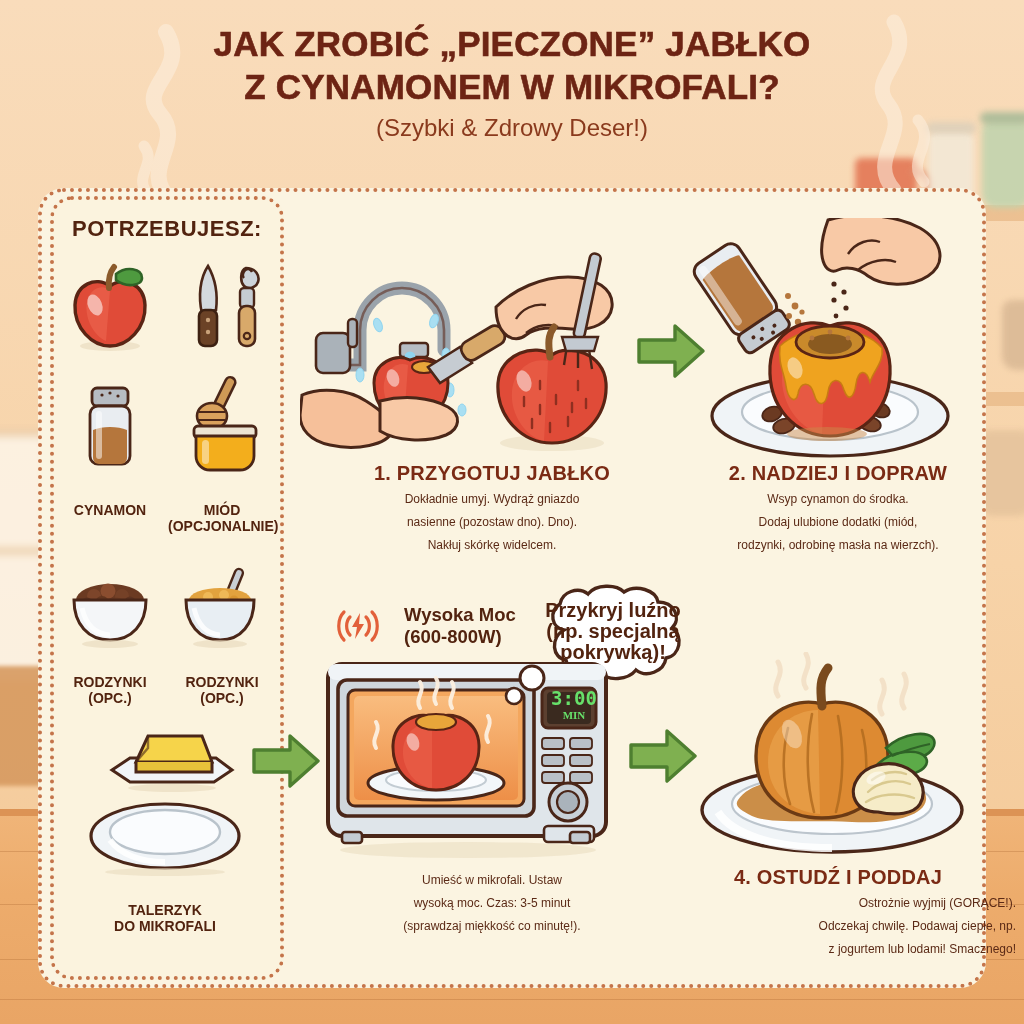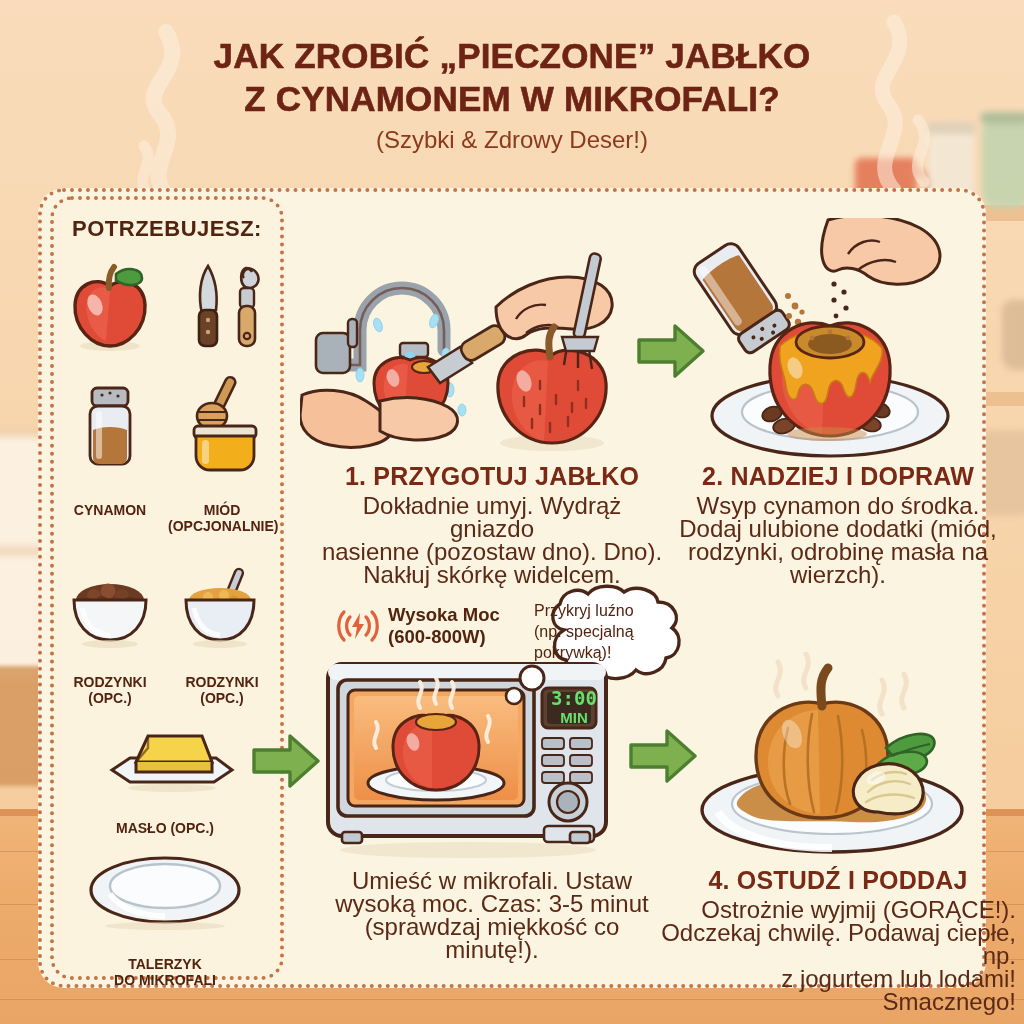--- a/index.html
+++ b/index.html
@@ -24,21 +24,21 @@
   .counter-edge{position:absolute;left:0;right:0;top:0;height:7px;background:#dc9355;}
   .board{position:absolute;left:-30px;bottom:238px;width:150px;height:120px;border-radius:12px;
      background:#d79a60;filter:blur(2px);opacity:.9;}
   .window{position:absolute;left:-10px;top:430px;width:120px;height:250px;background:#fdf6ea;
      filter:blur(4px);opacity:.85;border-radius:4px;}
   .window b{position:absolute;background:#e7c8a4;display:block;}
 
   .steam{position:absolute;opacity:.55;}
 
   
-  .title-wrap{position:absolute;left:0;right:0;top:34px;text-align:center;}
+  .title-wrap{position:absolute;left:0;right:0;top:22px;text-align:center;}
   .title-line{
      font-weight:bold;color:#6d2414;letter-spacing:.2px;
      font-size:35px;line-height:43px;
      -webkit-text-stroke:0.6px #6d2414;
   }
   .subtitle{font-size:24px;color:#8a3a1d;margin-top:6px;font-weight:500;}
 
   
   .panel{
      position:absolute;left:38px;top:188px;width:948px;height:800px;
@@ -51,35 +51,35 @@
      box-sizing:border-box;
   }
   .sb-title{position:absolute;top:16px;left:0;right:0;text-align:center;
      font-size:22px;font-weight:bold;color:#52230f;letter-spacing:.5px;}
 
   .ing{position:absolute;text-align:center;}
   .ing .lbl{font-size:14px;font-weight:bold;color:#52230f;line-height:16px;margin-top:20px;}
 
   
   .step{position:absolute;}
-  .step-h{font-size:25px;font-weight:bold;color:#7a2a14;text-align:center;letter-spacing:.2px;}
-  .step-b{font-size:24px;color:#5b2a16;text-align:center;line-height:23px;margin-top:3px;}
+  .step-h{font-size:20px;font-weight:bold;color:#7a2a14;text-align:center;letter-spacing:.2px;}
+  .step-b{font-size:12px;color:#5b2a16;text-align:center;line-height:23px;margin-top:3px;}
 
   .arrow{position:absolute;}
 
   .power{position:absolute;}
   .power-txt{font-size:18.5px;font-weight:bold;color:#52230f;line-height:22px;}
 
   .bubble{position:absolute;}
-  .bubble-txt{position:absolute;left:0;right:0;top:16px;
-     font-size:16px;font-weight:normal;color:#52230f;line-height:21px;}
+  .bubble-txt{position:absolute;left:0;right:0;top:16px;text-align:center;
+     font-size:20px;font-weight:bold;color:#52230f;line-height:21px;}
 
   .mw-display{position:absolute;}
   .mw-time{font-family:"DejaVu Sans Mono",monospace;font-size:19px;font-weight:bold;color:#67e06a;}
-  .mw-min{font-family:Liberation Sans, sans-serif;font-size:15px;font-weight:bold;color:#67e06a;}
+  .mw-min{font-family:Liberation Serif, serif;font-size:11px;font-weight:bold;color:#67e06a;}
 </style>
 </head>
 <body>
 
 <div id="root">
 
   <div class="bg"></div>
 
   <div class="shelf" style="left:820px;top:205px;width:210px;height:16px;"></div>
   <div class="shelf" style="left:860px;top:392px;width:170px;height:14px;"></div>
@@ -218,21 +218,21 @@
     <svg width="150" height="78" viewBox="0 0 150 78">
       <path d="M22 52 L40 40 H126 L142 52 L124 64 H40 Z" fill="#f2f5f8" stroke="#4a2618" stroke-width="3"></path>
       <path d="M46 44 L58 18 H112 L122 44 Z" fill="#f6d44a" stroke="#4a2618" stroke-width="3"></path>
       <path d="M46 44 L46 54 L122 54 L122 44" fill="#e8c23a" stroke="#4a2618" stroke-width="3"></path>
       <path d="M58 18 L58 30 L46 44" fill="none" stroke="#4a2618" stroke-width="2.4" opacity=".6"></path>
       <ellipse cx="82" cy="70" rx="44" ry="4" fill="#e7d9bb" opacity=".6"></ellipse>
     </svg>
     <div class="lbl">MASŁO (OPC.)</div>
   </div>
 
-  <div class="ing" style="left:80px;top:846px;width:170px;">
+  <div class="ing" style="left:80px;top:792px;width:170px;">
     <svg width="170" height="86" viewBox="0 0 170 86">
       <ellipse cx="85" cy="44" rx="74" ry="32" fill="#f0f4f7" stroke="#4a2618" stroke-width="3.2"></ellipse>
       <ellipse cx="85" cy="40" rx="55" ry="22" fill="#fafcfe" stroke="#b9c3cb" stroke-width="2.4"></ellipse>
       <path d="M30 48 C40 62 60 70 85 70" stroke="#fff" stroke-width="6" fill="none" opacity=".85"></path>
       <ellipse cx="85" cy="80" rx="60" ry="4" fill="#e7d9bb" opacity=".55"></ellipse>
     </svg>
     <div class="lbl" style="white-space:pre-line;">TALERZYK
 DO MIKROFALI</div>
   </div>
 
@@ -359,21 +359,21 @@
     <g fill="#b5763c">
         <circle cx="150" cy="120" r="2.4"></circle>
         <circle cx="186" cy="120" r="2.4"></circle>
         <circle cx="168" cy="114" r="2.4"></circle>
       </g>
     <ellipse cx="133" cy="150" rx="7" ry="11" fill="#fff" opacity=".45" transform="rotate(-20 133 150)"></ellipse>
 
     <ellipse cx="165" cy="216" rx="40" ry="7" fill="#c98a4a" opacity=".5"></ellipse>
   </svg>
 
-  <div class="power" style="left:336px;top:604px;display:flex;align-items:center;gap:8px;">
+  <div class="power" style="left:336px;top:604px;display:flex;align-items:center;gap:24px;">
     <svg width="44" height="40" viewBox="0 0 44 40">
       <path d="M8 6 C1 13 1 27 8 34" stroke="#e2603a" stroke-width="3.2" fill="none" stroke-linecap="round"></path>
       <path d="M14 11 C9.5 15.5 9.5 24.5 14 29" stroke="#e2603a" stroke-width="3.2" fill="none" stroke-linecap="round"></path>
       <path d="M36 6 C43 13 43 27 36 34" stroke="#e2603a" stroke-width="3.2" fill="none" stroke-linecap="round"></path>
       <path d="M30 11 C34.5 15.5 34.5 24.5 30 29" stroke="#e2603a" stroke-width="3.2" fill="none" stroke-linecap="round"></path>
       <path d="M24 7 L16 21 h5 l-2 12 l9 -15 h-5Z" fill="#e2603a"></path>
     </svg>
     <div>
       <div class="power-txt">Wysoka Moc</div>
       <div class="power-txt">(600-800W)</div>

